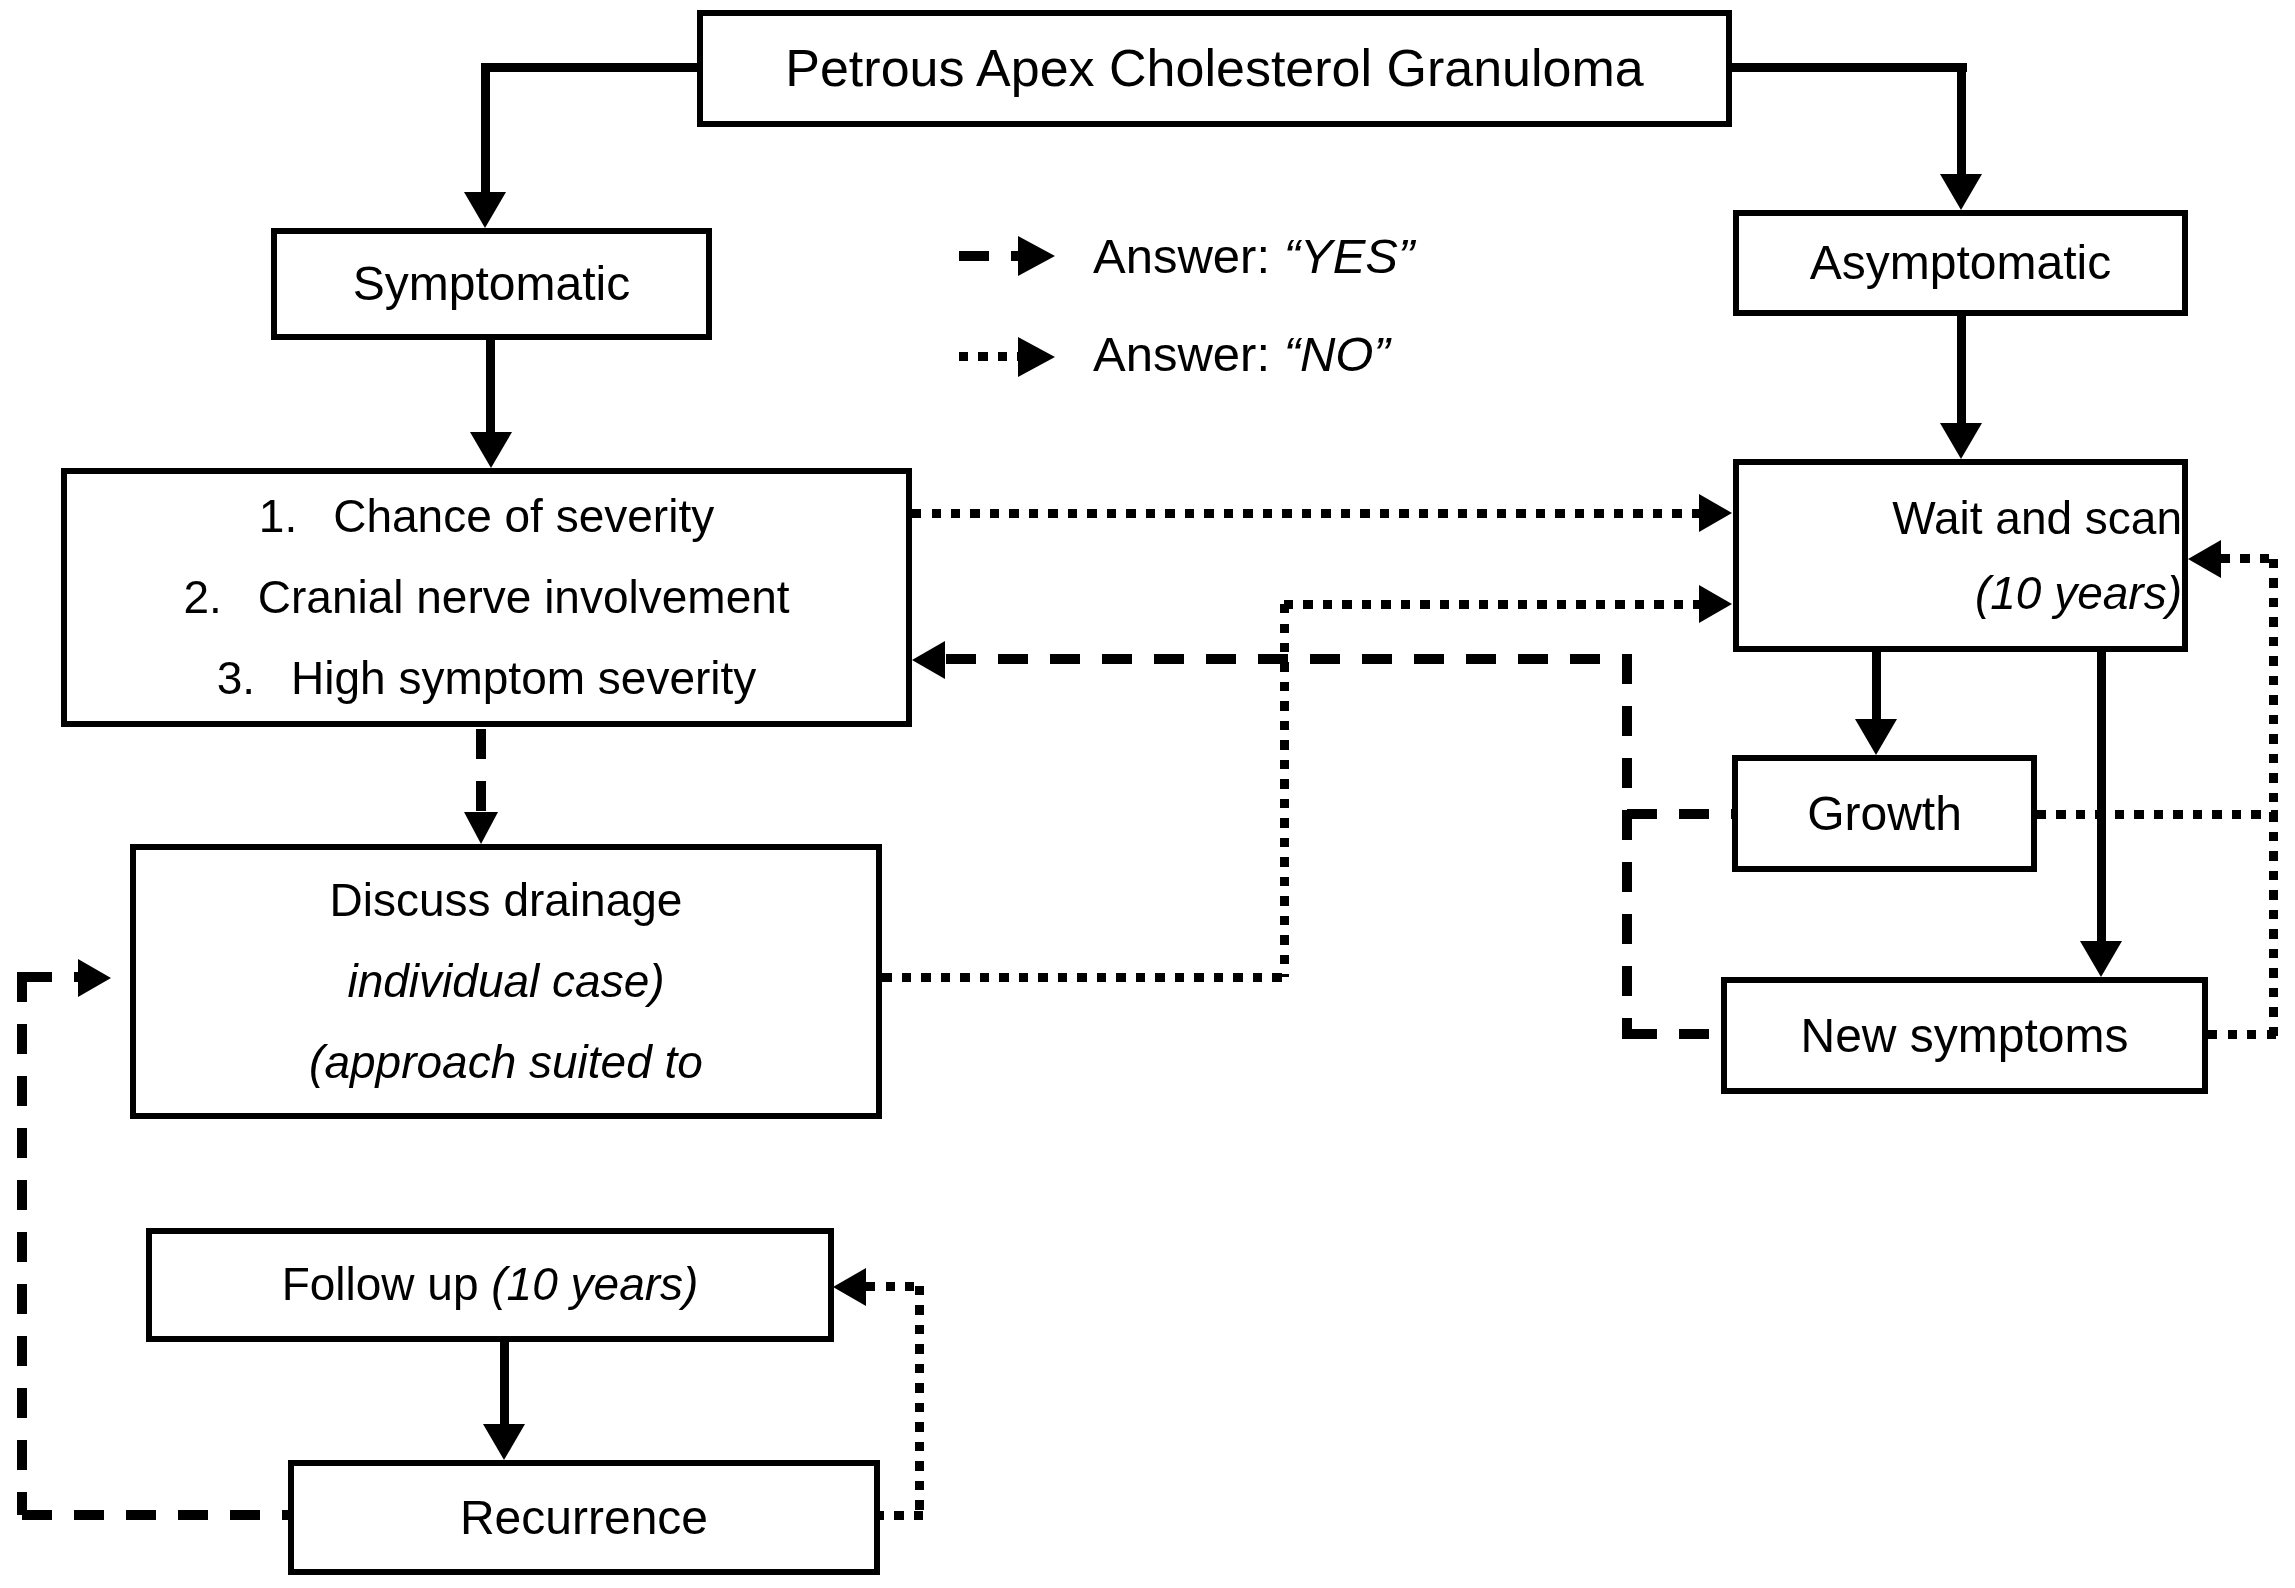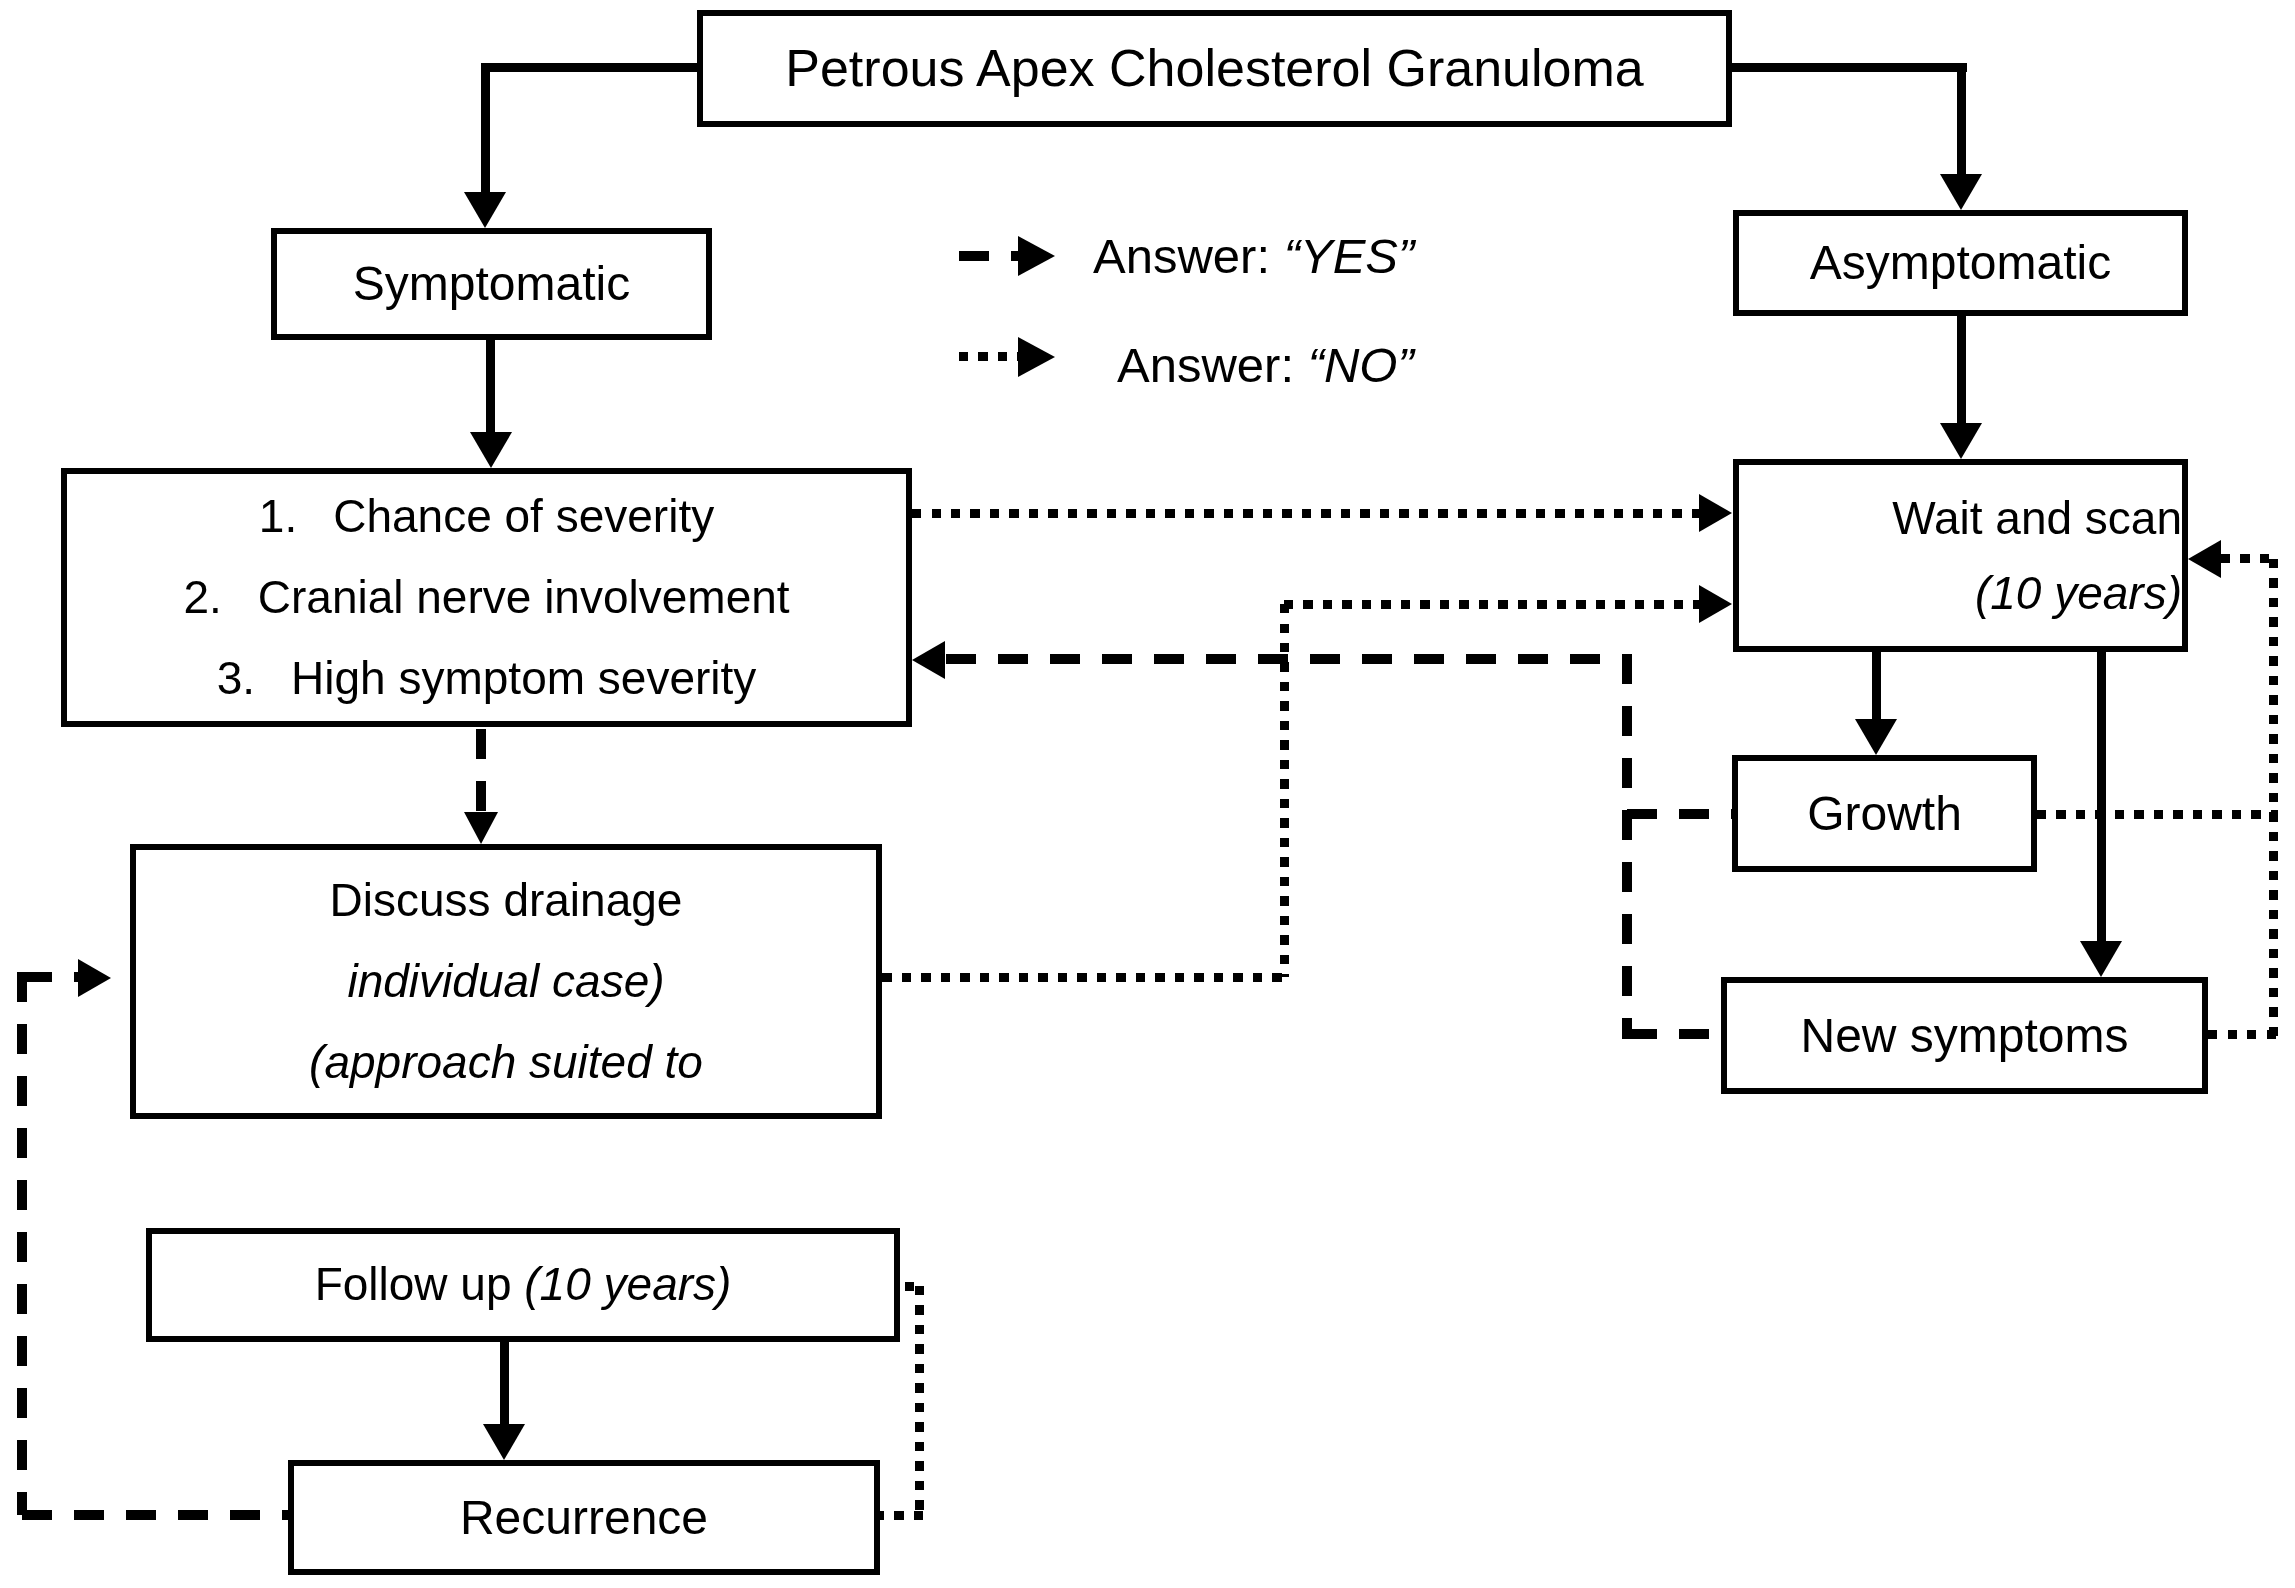--- a/index.html
+++ b/index.html
@@ -138,21 +138,21 @@
     <div class="ah ah-left" style="left:833px;top:1268px;"></div>
   </div>
 
   <div>
     <div class="seg yes-h" style="left:959px;top:251px;width:59px;"></div>
     <div class="ah ah-right-leg" style="left:1018px;top:236px;"></div>
     <div class="legend-text" style="left:1093px;top:225px;"><span>Answer: </span><span class="it">“YES”</span></div>
 
     <div class="seg no-h" style="left:959px;top:352px;width:59px;"></div>
     <div class="ah ah-right-leg" style="left:1018px;top:337px;"></div>
-    <div class="legend-text" style="left:1093px;top:334px;margin-left:24px;"><span>Answer: </span><span class="it">“NO”</span></div>
+    <div class="legend-text" style="left:1093px;top:323px;"><span>Answer: </span><span class="it">“NO”</span></div>
   </div>
 
   <div class="box f72" style="left:697px;top:10px;width:1035px;height:117px;">
     <span>Petrous Apex Cholesterol Granuloma</span>
   </div>
 
   <div class="box f66" style="left:271px;top:228px;width:441px;height:112px;">
     <span>Symptomatic</span>
   </div>
 
@@ -178,21 +178,21 @@
   <div class="box f66" style="left:1721px;top:977px;width:487px;height:117px;">
     <span>New symptoms</span>
   </div>
 
   <div class="box f64 lh112" style="left:111px;top:844px;width:752px;height:275px;">
     <div>Discuss drainage</div>
     <div class="it">individual case)</div>
     <div class="it">(approach suited to</div>
   </div>
 
-  <div class="box f64" style="left:146px;top:1228px;width:754px;height:114px;">
+  <div class="box f64" style="left:146px;top:1228px;width:688px;height:114px;">
     <div><span>Follow up </span><span class="it">(10 years)</span></div>
   </div>
 
   <div class="box f66" style="left:288px;top:1460px;width:592px;height:115px;">
     <span>Recurrence</span>
   </div>
 
 </div>
 
 

